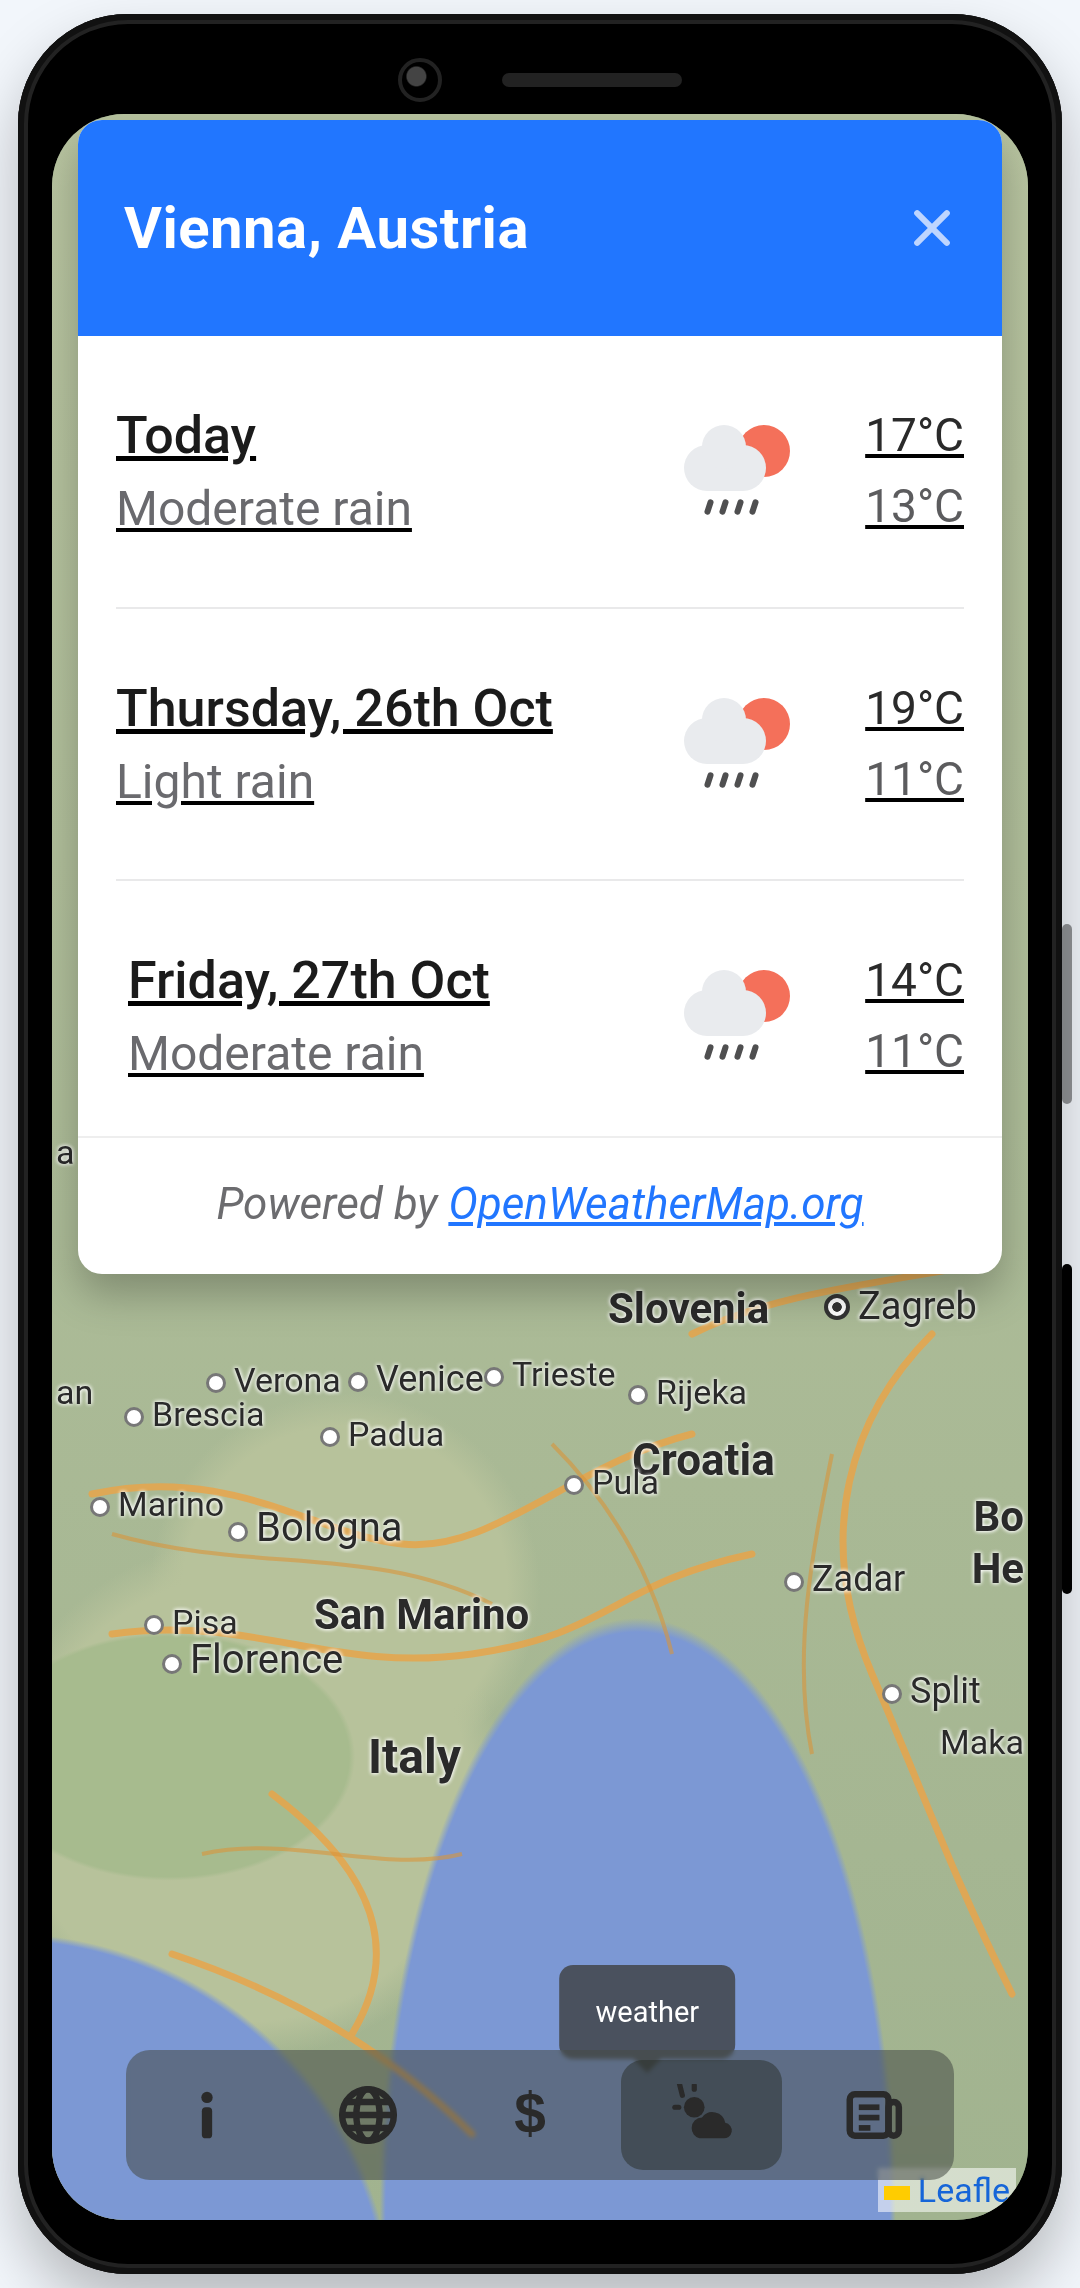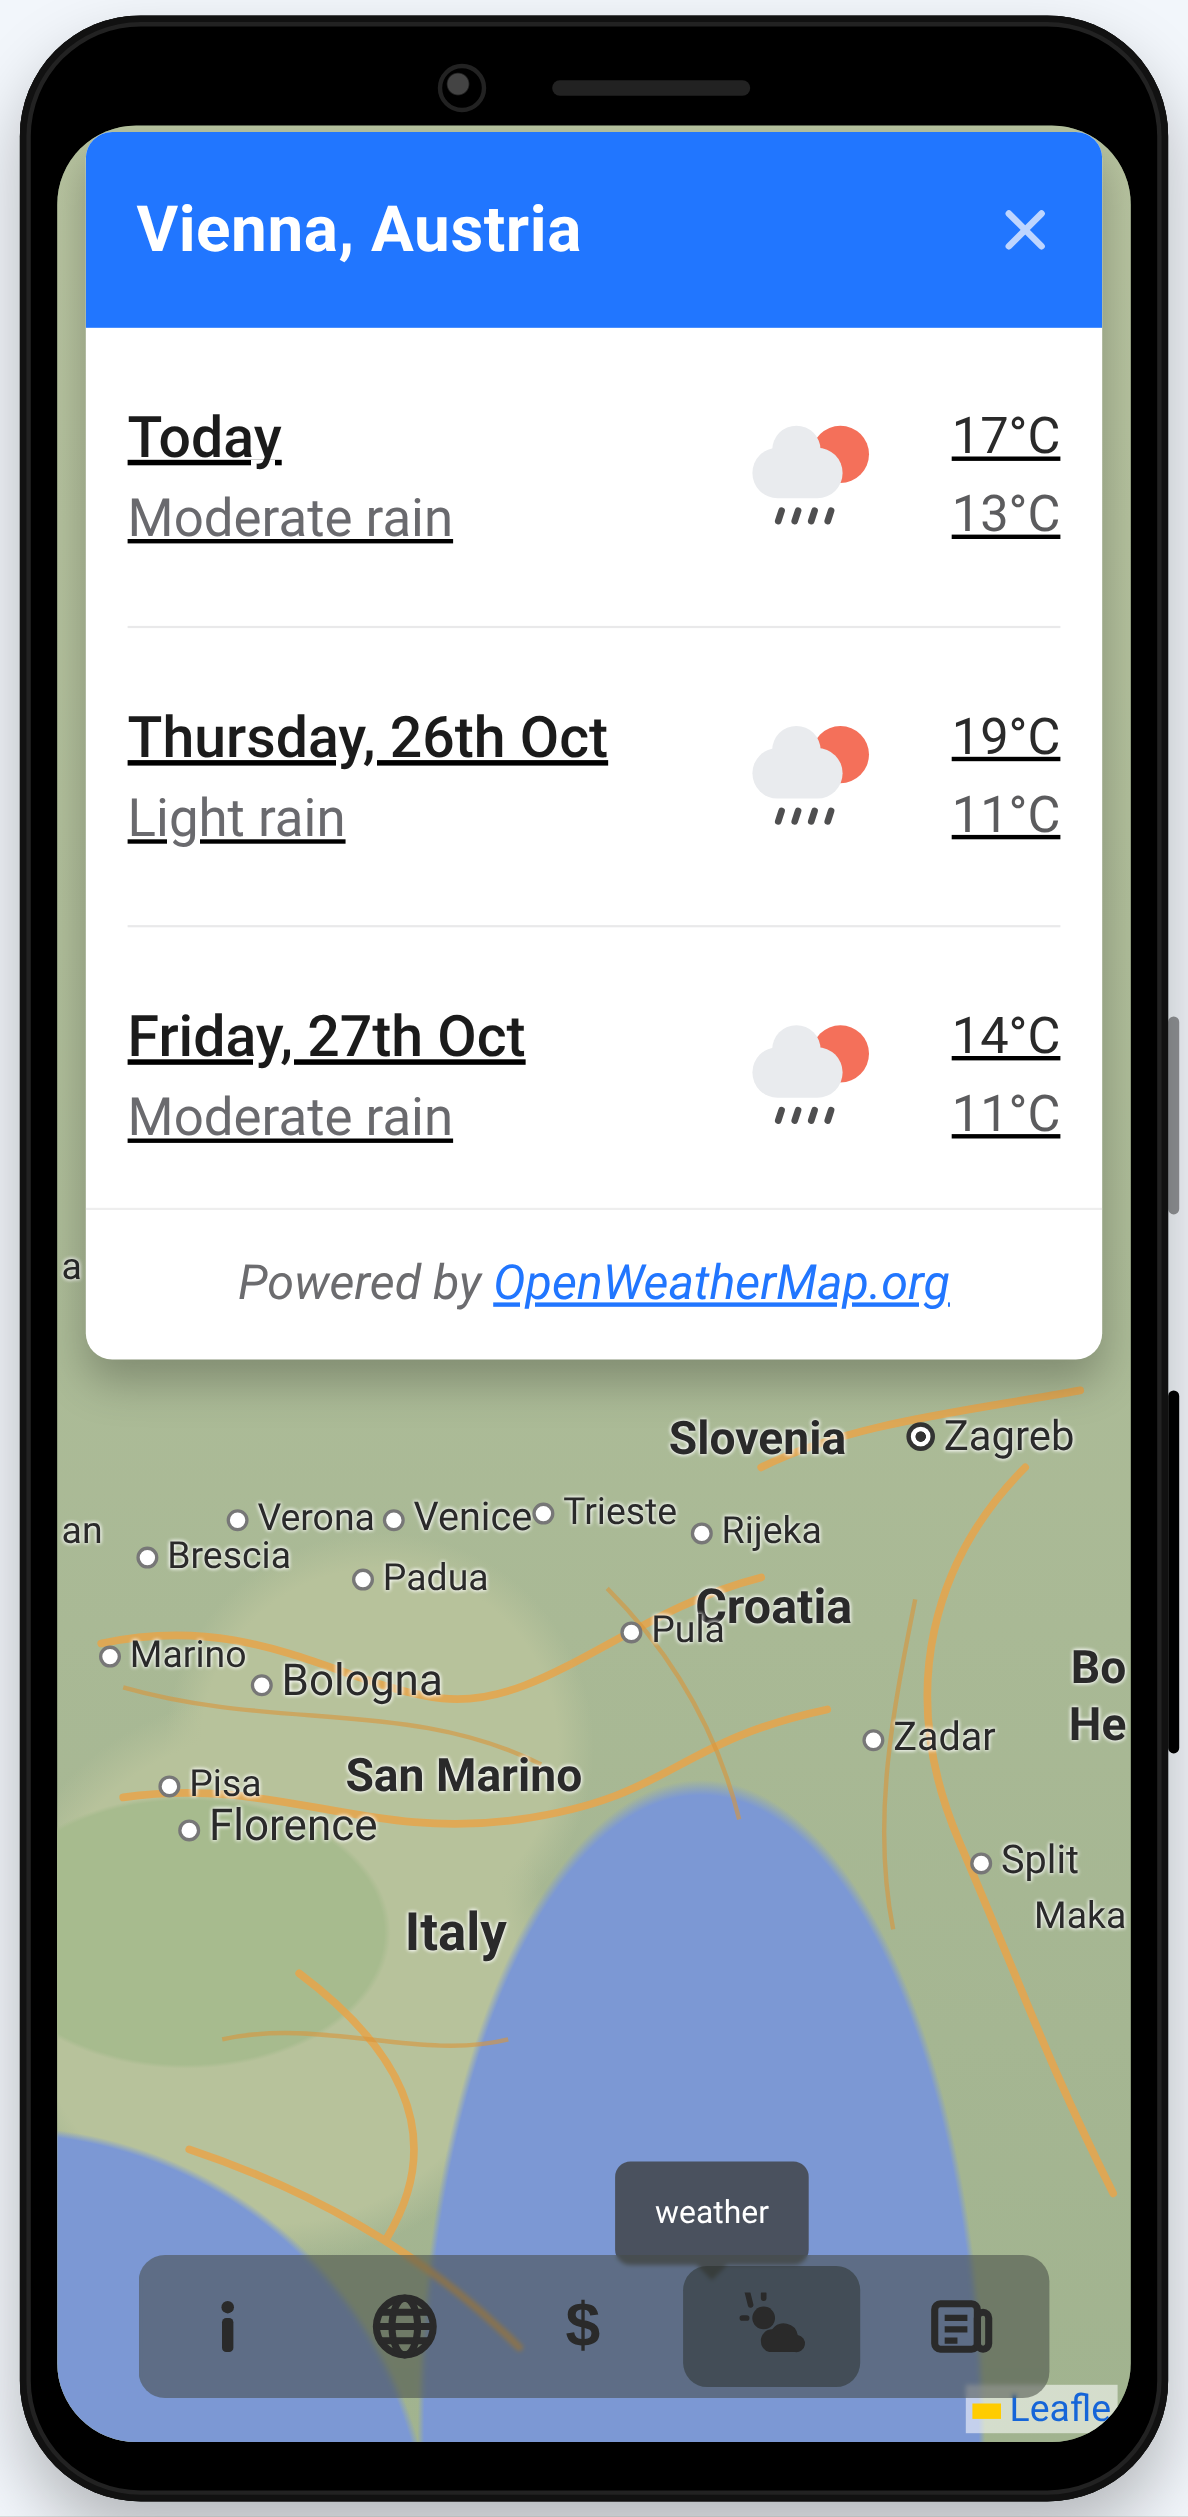--- a/index.html
+++ b/index.html
@@ -85,38 +85,38 @@
     content:""; display:inline-block; width:26px;height:14px;background:#ffcc00;margin-right:8px;vertical-align:2px;
   }
   
   .card{
     position:absolute; top:6px; left:26px; right:26px;
     background:#fff; border-radius:24px;
     box-shadow:0 20px 40px rgba(0,0,0,.25);
     overflow:hidden;
   }
   .card-header{
-    background:#2176ff; color:#fff; height:178px;
+    background:#2176ff; color:#fff; height:216px;
     display:flex; align-items:center; justify-content:space-between;
     padding:0 46px;
   }
   .card-title{ font-size:58px; font-weight:700; letter-spacing:.5px; }
   .close-x{ width:48px;height:48px; position:relative; opacity:.9; cursor:pointer;}
   .close-x::before,.close-x::after{
     content:""; position:absolute; left:50%; top:50%; width:48px; height:6px; background:#cfe0ff; border-radius:3px;
   }
   .close-x::before{transform:translate(-50%,-50%) rotate(45deg);}
   .close-x::after {transform:translate(-50%,-50%) rotate(-45deg);}
   .day-list{ padding:0 38px; }
   .day{
     display:flex; align-items:center; padding:64px 0;
     border-bottom:2px solid #e9e9ea;
     text-decoration:underline;
   }
-  .day:last-child{border-bottom:none; padding-bottom:48px;}
+  .day:last-child{border-bottom:none; padding-bottom:48px;margin-left:12px;}
   .day-left{flex:1; min-width:0;}
   .day-name{ font-size:52px; color:#1b1b1b; font-weight:500; }
   .day-desc{ font-size:48px; color:#6a6a6e; font-weight:400; margin-top:14px;}
   .icon-col{ width:150px; display:flex; justify-content:center;}
   .temps{ width:150px; text-align:right; font-size:46px; color:#2a2a2a; line-height:1.55;}
   .temps .low{color:#5c5c5e;}
   .card-footer{
     border-top:2px solid #eee;
     padding:40px 0 44px; text-align:center;
     font-size:44px; color:#6c6c6f;

